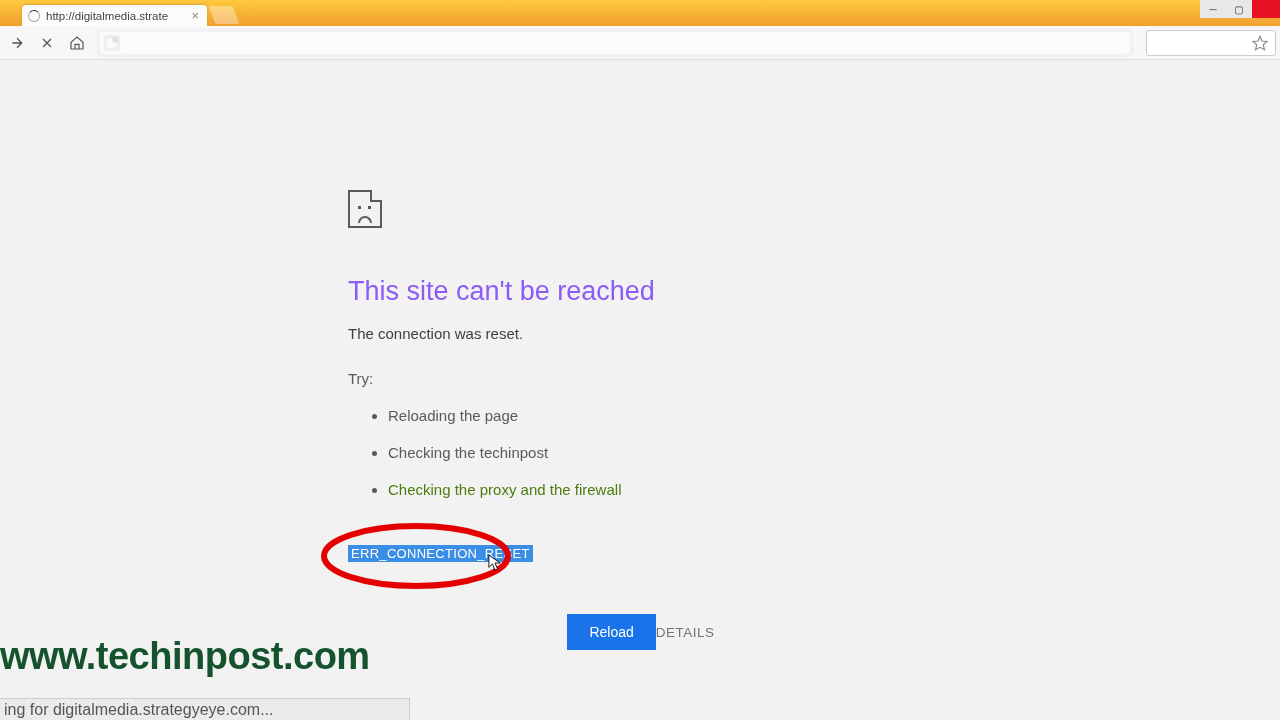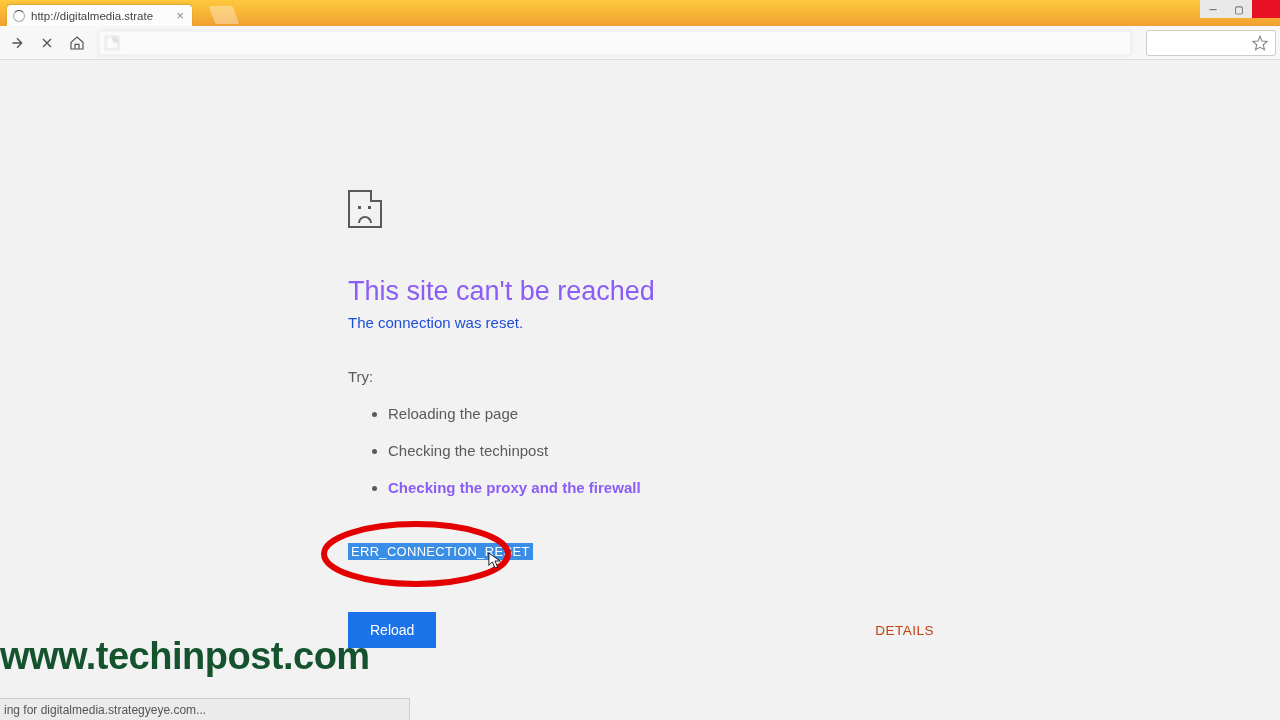--- a/index.html
+++ b/index.html
@@ -1,19 +1,19 @@
 <!DOCTYPE html>
 <html><head>
 <meta charset="utf-8">
 <style>
 * { margin:0; padding:0; box-sizing:border-box; font-family:"Segoe UI",Arial,sans-serif; }
 html,body { width:1280px; height:720px; overflow:hidden; background:#f2f2f2; }
 
 .titlebar { height:26px; background:linear-gradient(#ffc83d,#f0a030); position:relative; }
-.tab { position:absolute; left:7px; top:5px; width:185px; height:21px; background:#fcfcfc; border-top-left-radius:4px; border-top-right-radius:4px; display:flex; align-items:center; padding:0 6px; font-size:11.5px; color:#444; box-shadow:0 -1px 2px rgba(0,0,0,.15); }
+.tab { position:absolute; left:22px; top:5px; width:185px; height:21px; background:#fcfcfc; border-top-left-radius:4px; border-top-right-radius:4px; display:flex; align-items:center; padding:0 6px; font-size:11.5px; color:#444; box-shadow:0 -1px 2px rgba(0,0,0,.15); }
 .tab .spin { width:12px; height:12px; border:1.5px solid #aaa; border-top-color:#333; border-radius:50%; margin-right:6px; animation:sp 1s linear infinite; }
 @keyframes sp { to { transform:rotate(360deg);} }
 .tab .txt { flex:1; white-space:nowrap; overflow:hidden; text-overflow:ellipsis; }
 .tab .cls { color:#888; font-size:13px; padding:0 2px; cursor:pointer; }
 .newtab { position:absolute; left:212px; top:6px; width:24px; height:18px; background:rgba(255,255,255,.35); transform:skewX(20deg); border-radius:2px; cursor:pointer; }
 
 .winbtns { position:absolute; right:0; top:0; display:flex; height:18px; }
 .winbtn { width:26px; height:18px; display:flex; align-items:center; justify-content:center; font-size:10px; color:#333; cursor:pointer; }
 .winbtn.min { background:#e8e8e8; }
 .winbtn.max { background:#e8e8e8; }
@@ -30,39 +30,39 @@
 
 .page { position:absolute; top:60px; left:0; right:0; bottom:0; background:#f2f2f2; }
 .err { position:absolute; left:348px; top:130px; width:600px; color:#424242; }
 .err .icon { width:34px; height:38px; position:relative; border:2px solid #5a5a5a; }
 .err .icon:before { content:""; position:absolute; top:-2px; right:-2px; width:10px; height:10px; background:#f2f2f2; border-left:2px solid #5a5a5a; border-bottom:2px solid #5a5a5a; }
 .err .icon .eyeL,.err .icon .eyeR { position:absolute; width:3px; height:3px; background:#5a5a5a; top:14px; }
 .err .icon .eyeL { left:8px; } .err .icon .eyeR { left:18px; }
 .err .icon .mouth { position:absolute; left:8px; top:24px; width:14px; height:7px; border:2px solid #5a5a5a; border-bottom:none; border-radius:14px 14px 0 0; }
 
 .err h1 { font-size:27px; font-weight:400; color:#8b5cf6; margin-top:48px; }
-.err .sub { font-size:15px; margin-top:7px; color:#1d4ed8; }
-.err .try { font-size:15px; margin-top:37px; color:#5a5a5a; }
+.err .sub { font-size:15px; margin-top:18px; color:#404040; }
+.err .try { font-size:15px; margin-top:28px; color:#5a5a5a; }
 .err ul { margin:8px 0 0 40px; font-size:15px; color:#5a5a5a; }
 .err ul li { margin:20px 0; }
-.err ul li a { color:#8b5cf6; text-decoration:none;font-weight:bold; }
+.err ul li a { color:#4d7c0f; text-decoration:none; }
 
 .codewrap { position:relative; margin-top:26px; display:inline-block; }
 .code { font-size:13px; background:#3b8ee6; color:#fff; padding:1px 3px; letter-spacing:.3px; }
 .circle { position:absolute; left:-32px; top:-26px; width:200px; height:72px; pointer-events:none; }
 .circle ellipse { fill:none; stroke:#e40000; stroke-width:6; }
 .cursor { position:absolute; left:140px; top:10px; }
 .cursor svg { width:14px; height:18px; }
 
-.btnrow { margin-top:52px; display:flex; justify-content:space-between; align-items:center; width:586px; }
+.btnrow { margin-top:52px; display:flex; justify-content:center; align-items:center; width:586px; }
 .reload { background:#1a73e8; color:#fff; border:none; padding:10px 22px; font-size:14px; cursor:pointer; }
-.details { color:#c2410c; font-size:13.5px; letter-spacing:.5px; cursor:pointer; }
+.details { color:#737373; font-size:13.5px; letter-spacing:.5px; cursor:pointer; }
 
 .watermark { position:absolute; left:0; bottom:42px; font-size:38px; font-weight:700; color:#14532d; letter-spacing:-.5px; }
-.status { position:absolute; left:0; bottom:0; height:22px; width:410px; background:#ebebeb; border:1px solid #ccc; border-left:none; border-bottom:none; font-size:12px; color:#555; display:flex; align-items:center; padding-left:4px; }
+.status { position:absolute; left:0; bottom:0; height:22px; width:410px; background:#ebebeb; border:1px solid #ccc; border-left:none; border-bottom:none; font-size:16px; color:#555; display:flex; align-items:center; padding-left:4px; }
 </style>
 </head>
 <body>
 
 <div class="titlebar">
   <div class="tab">
     <div class="spin"></div>
     <span class="txt">http://digitalmedia.strate</span>
     <span class="cls">×</span>
   </div>

